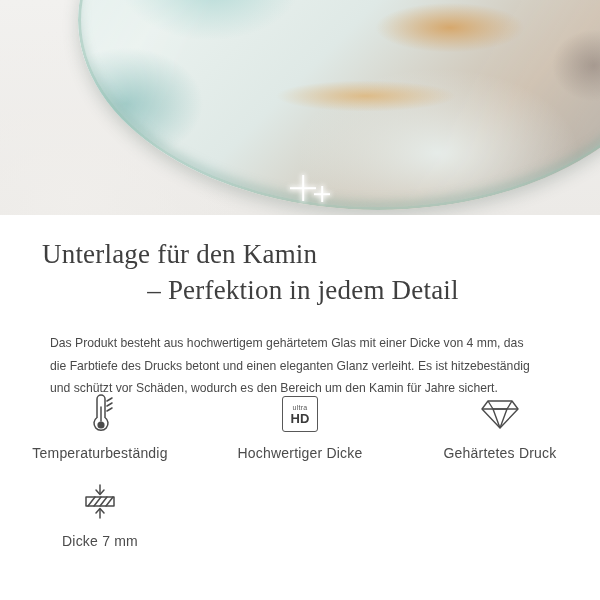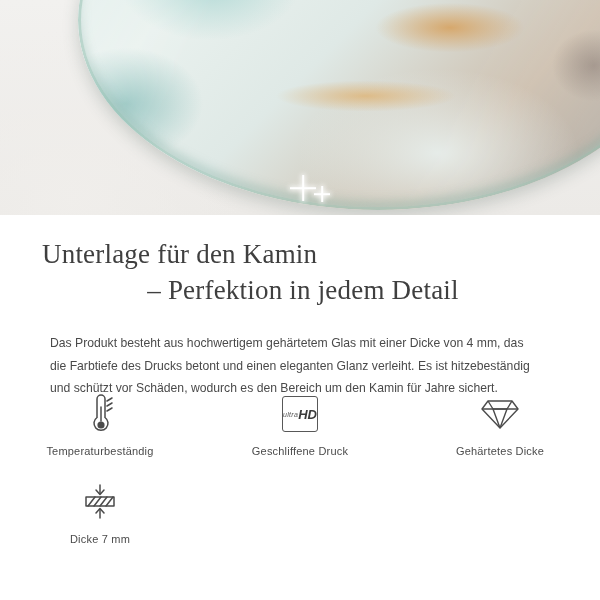--- a/index.html
+++ b/index.html
@@ -162,37 +162,36 @@
 
   .feature-icon {
     height: 44px;
     display: flex;
     align-items: center;
     justify-content: center;
   }
 
   .feature-label {
     margin-top: 9px;
-    font-size: 11px;
+    font-size: 14px;
     color: #4b4b4b;
     text-align: center;
     letter-spacing: 0.2px;
   }
 
   .ultrahd {
     width: 34px;
     height: 34px;
     border: 1.6px solid #585858;
     border-radius: 3px;
     display: flex;
-    flex-direction: row;
+    flex-direction: column;
     align-items: center;
     justify-content: center;
     line-height: 1;
-    font-style: italic;
   }
   .ultrahd .u1 { font-size: 7px; color: #555; letter-spacing: 0.3px; }
   .ultrahd .u2 { font-size: 13px; font-weight: bold; color: #3b3b3b; margin-top: 1px; }
 </style>
 </head>
 <body>
 
 <div class="page">
 
   <div class="hero">
@@ -229,35 +228,35 @@
       <div class="feature-label">Temperaturbeständig</div>
     </div>
 
     <div class="feature">
       <div class="feature-icon">
         <div class="ultrahd">
           <span class="u1">ultra</span>
           <span class="u2">HD</span>
         </div>
       </div>
-      <div class="feature-label">Geschliffene Druck</div>
+      <div class="feature-label">Hochwertiger Dicke</div>
     </div>
 
 
     <div class="feature">
       <div class="feature-icon">
         <svg width="40" height="34" viewBox="0 0 40 34" fill="none" stroke="#4b4b4b" stroke-width="1.4" stroke-linejoin="round">
           <path d="M8 4 H32 L38 12 L20 31 L2 12 Z"></path>
           <path d="M2 12 H38"></path>
           <path d="M8 4 L13 12 L20 31"></path>
           <path d="M32 4 L27 12 L20 31"></path>
           <path d="M13 12 H27"></path>
         </svg>
       </div>
-      <div class="feature-label">Gehärtetes Dicke</div>
+      <div class="feature-label">Gehärtetes Druck</div>
     </div>
 
 
     <div class="feature">
       <div class="feature-icon">
         <svg width="36" height="40" viewBox="0 0 36 40" fill="none" stroke="#4b4b4b" stroke-width="1.5" stroke-linecap="round" stroke-linejoin="round">
           <line x1="18" y1="3" x2="18" y2="11"></line>
           <polyline points="14,8 18,12.5 22,8"></polyline>
           <rect x="4" y="15" width="28" height="9" stroke="#4b4b4b" fill="none"></rect>
           <line x1="6" y1="24" x2="13" y2="15"></line>

